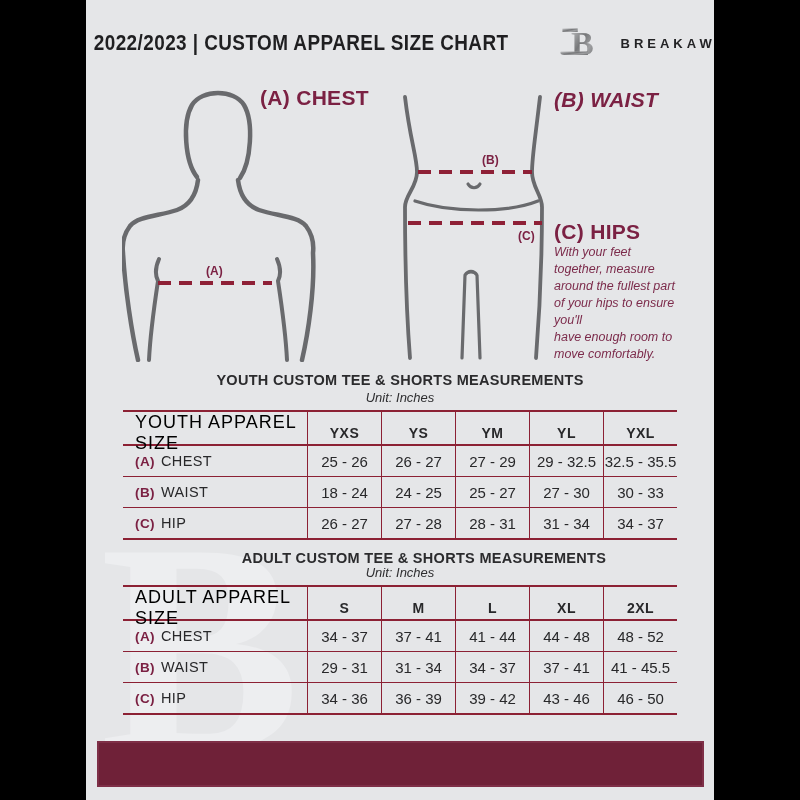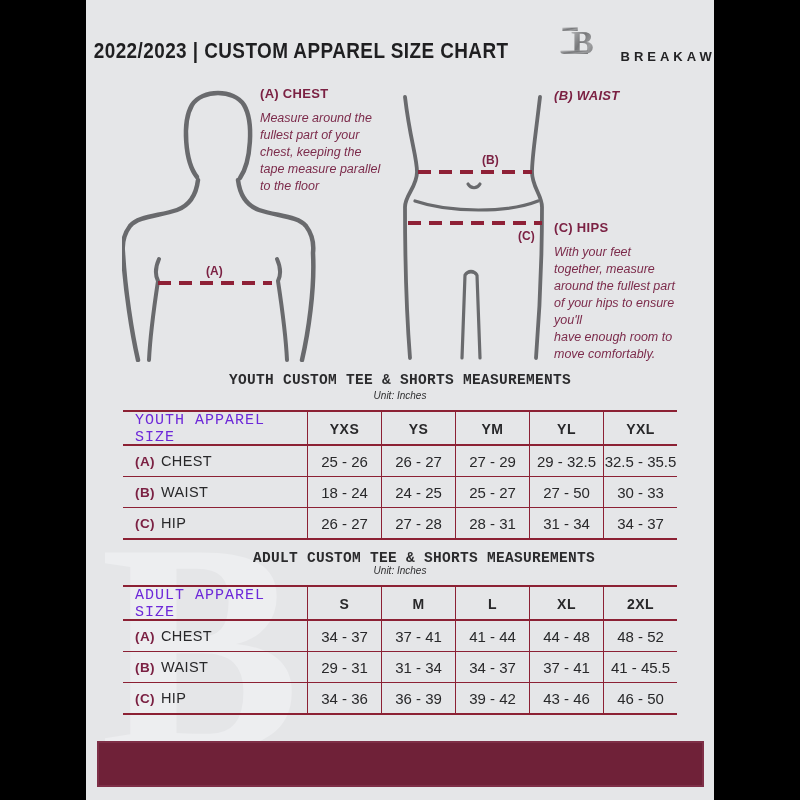--- a/index.html
+++ b/index.html
@@ -7,61 +7,61 @@
     width:800px;height:800px;background:#000;position:relative;overflow:hidden;
     font-family:"Liberation Sans",sans-serif;
   }
   .page{
     position:absolute;left:86px;top:0;width:628px;height:800px;
     background:#e5e6e8;overflow:hidden;
   }
   
   .header{
     position:absolute;left:0;right:0;top:22px;height:42px;
-    display:flex;align-items:flex-end;justify-content:center;gap:16px;
+    display:flex;align-items:center;justify-content:center;gap:16px;
   }
   .header-title{
     font-weight:bold;font-size:22px;color:#1f1f21;letter-spacing:.5px;
     transform:scaleX(.86);transform-origin:center;white-space:nowrap;
   }
   .logo-svg{width:46px;height:44px;flex:0 0 auto;}
   .brand-name{
     font-weight:bold;font-size:13px;letter-spacing:4px;color:#232325;white-space:nowrap;
   }
   
   .watermark{
     position:absolute;left:14px;top:498px;z-index:0;
     font-family:"Liberation Serif",serif;font-weight:bold;
     font-size:300px;line-height:1;color:#edeef0;user-select:none;
   }
   
   .fig{position:absolute;z-index:1;}
   #fig-chest{left:36px;top:84px;}
   #fig-waist{left:304px;top:95px;}
   .measure-heading{
-    position:absolute;z-index:1;font-weight:bold;font-size:13px;color:#7b2143;letter-spacing:.3px;
+    position:absolute;z-index:1;font-weight:bold;font-size:21px;color:#7b2143;letter-spacing:.3px;
   }
   .measure-text{
     position:absolute;z-index:1;font-style:italic;font-size:12.5px;line-height:1.36;
     color:#7c2b4b;white-space:pre-line;
   }
   #chest-heading{left:174px;top:86px;}
   #chest-text{left:174px;top:110px;width:180px;}
   #waist-heading{left:468px;top:88px;font-style:italic;}
   #waist-text{left:468px;top:112px;width:156px;}
   #hips-heading{left:468px;top:220px;}
   #hips-text{left:468px;top:244px;width:164px;}
   
   .tbl-title{
     position:absolute;left:0;right:0;z-index:1;text-align:center;
-    font-weight:bold;font-size:14.5px;letter-spacing:.3px;color:#2b2b2d;font-family:Liberation Mono, monospace;
+    font-weight:bold;font-size:14.5px;letter-spacing:.3px;color:#2b2b2d;
   }
   .tbl-unit{
     position:absolute;left:0;right:0;z-index:1;text-align:center;
-    font-style:italic;font-size:10px;color:#2e2e30;
+    font-style:italic;font-size:13px;color:#2e2e30;
   }
   #youth-title{top:372px;} #youth-unit{top:390px;}
   #adult-title{top:550px;margin-left:48px;} #adult-unit{top:565px;}
   .table{
     position:absolute;left:37px;width:554px;z-index:1;
     border-top:2.5px solid #8c2134;border-bottom:2.5px solid #8c2134;
   }
   #youth-table{top:410px;}
   #adult-table{top:585px;}
   .tr{
@@ -69,21 +69,21 @@
     border-bottom:1.5px solid #8c2134;height:30px;
   }
   .tr:last-child{border-bottom:none;}
   .tr.thead{height:32px;border-bottom:2px solid #8c2134;}
   .th,.td{
     display:flex;align-items:center;justify-content:center;color:#28282a;
   }
   .th{font-weight:bold;font-size:14px;letter-spacing:.5px;}
   .th.first{
     justify-content:flex-start;padding-left:12px;font-weight:normal;
-    font-size:15px;letter-spacing:1px;color:#6d28d9;font-family:Liberation Mono, monospace;
+    font-size:18px;letter-spacing:1px;color:#000000;
   }
   .td{font-size:15px;}
   .td.first{justify-content:flex-start;padding-left:12px;font-size:14.5px;letter-spacing:.4px;}
   .th:not(.first),.td:not(.first){border-left:1.5px solid #8c2134;}
   .row-key{color:#7b2143;font-weight:bold;margin-right:6px;font-size:13.5px;}
   
   .footer-bar{
     position:absolute;left:11px;top:741px;width:603px;height:42px;z-index:2;
     background:#6f2138;border:2px solid #7e2f47;
   }
@@ -133,25 +133,20 @@
     <path class="outline" stroke-width="3.2" d="M78,89 C81,94 87,94 90,89"></path>
     <path class="outline" stroke-width="3.2" d="M25,106 C60,118 118,118 148,106"></path>
     <path class="outline" stroke-width="3.2" d="M75,180 C78,175 84,175 87,180 C84,176 78,176 75,180 M75,180 C74,210 73,240 72,263 M87,180 C88,210 89,240 90,263"></path>
     <line class="dash" x1="28" y1="77" x2="142" y2="77"></line>
     <line class="dash" x1="18" y1="128" x2="152" y2="128"></line>
     <text class="svg-label" x="92" y="69">(B)</text>
     <text class="svg-label" x="128" y="145">(C)</text>
   </svg>
 
   <div id="chest-heading" class="measure-heading">(A) CHEST</div>
-  <div id="chest-text" class="measure-text">Measure around the
-fullest part of your
-chest, keeping the
-tape measure parallel
-to the floor</div>
 
   <div id="waist-heading" class="measure-heading">(B) WAIST</div>
 
   <div id="hips-heading" class="measure-heading">(C) HIPS</div>
   <div id="hips-text" class="measure-text">With your feet
 together, measure
 around the fullest part
 of your hips to ensure
 you'll
 have enough room to
@@ -180,21 +175,21 @@
       <div class="td">32.5 - 35.5</div>
     </div>
     <div class="tr">
       <div class="td first">
           <span class="row-key">(B)</span>
           <span>WAIST</span>
         </div>
       <div class="td">18 - 24</div>
       <div class="td">24 - 25</div>
       <div class="td">25 - 27</div>
-      <div class="td">27 - 50</div>
+      <div class="td">27 - 30</div>
       <div class="td">30 - 33</div>
     </div>
     <div class="tr">
       <div class="td first">
           <span class="row-key">(C)</span>
           <span>HIP</span>
         </div>
       <div class="td">26 - 27</div>
       <div class="td">27 - 28</div>
       <div class="td">28 - 31</div>

